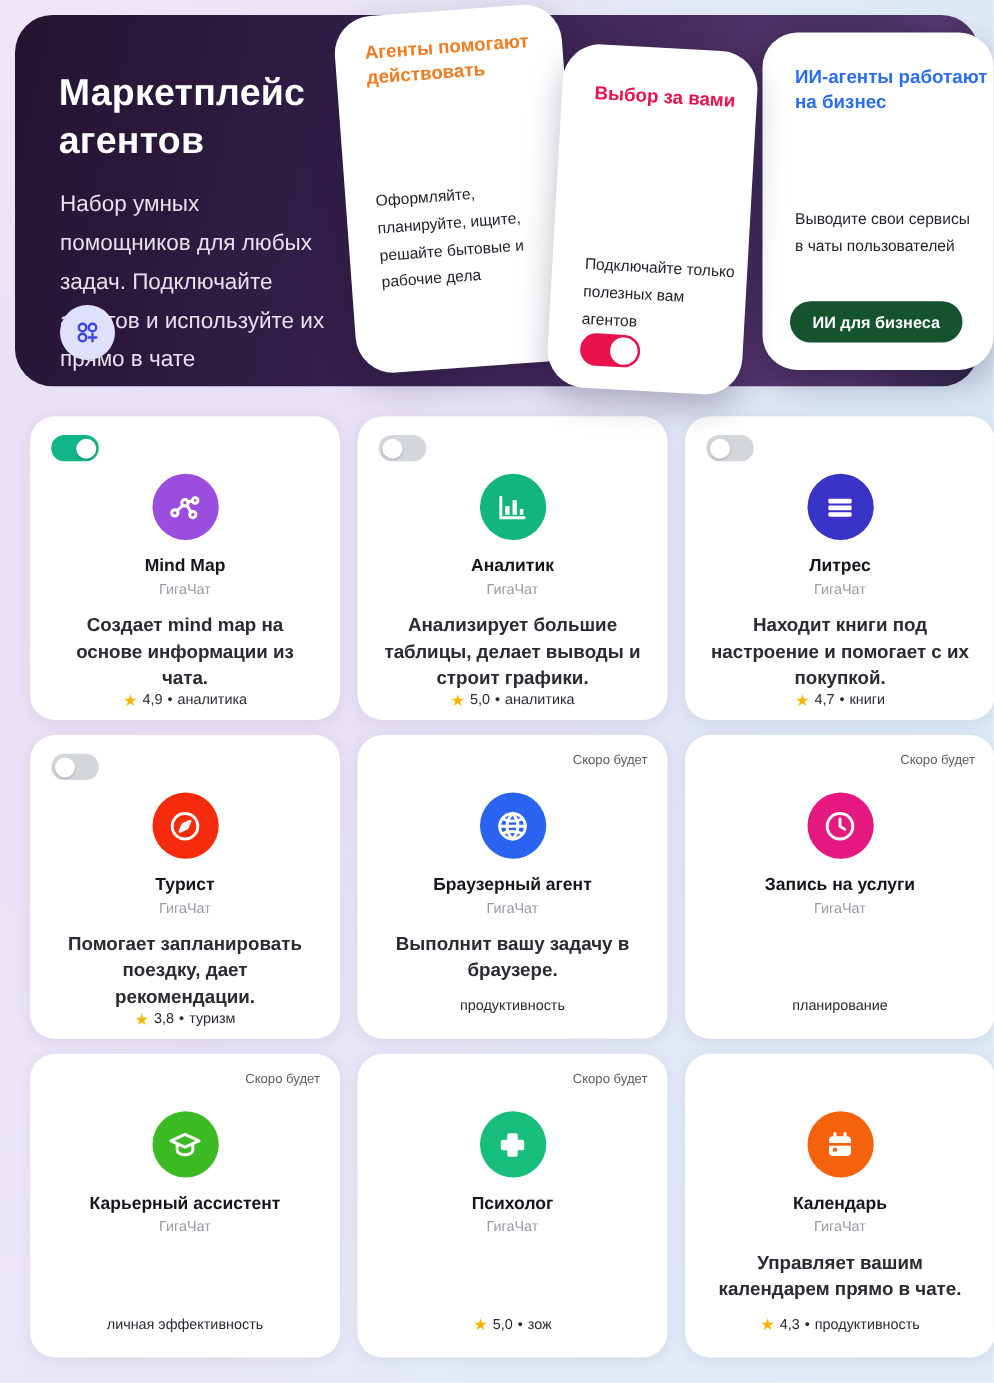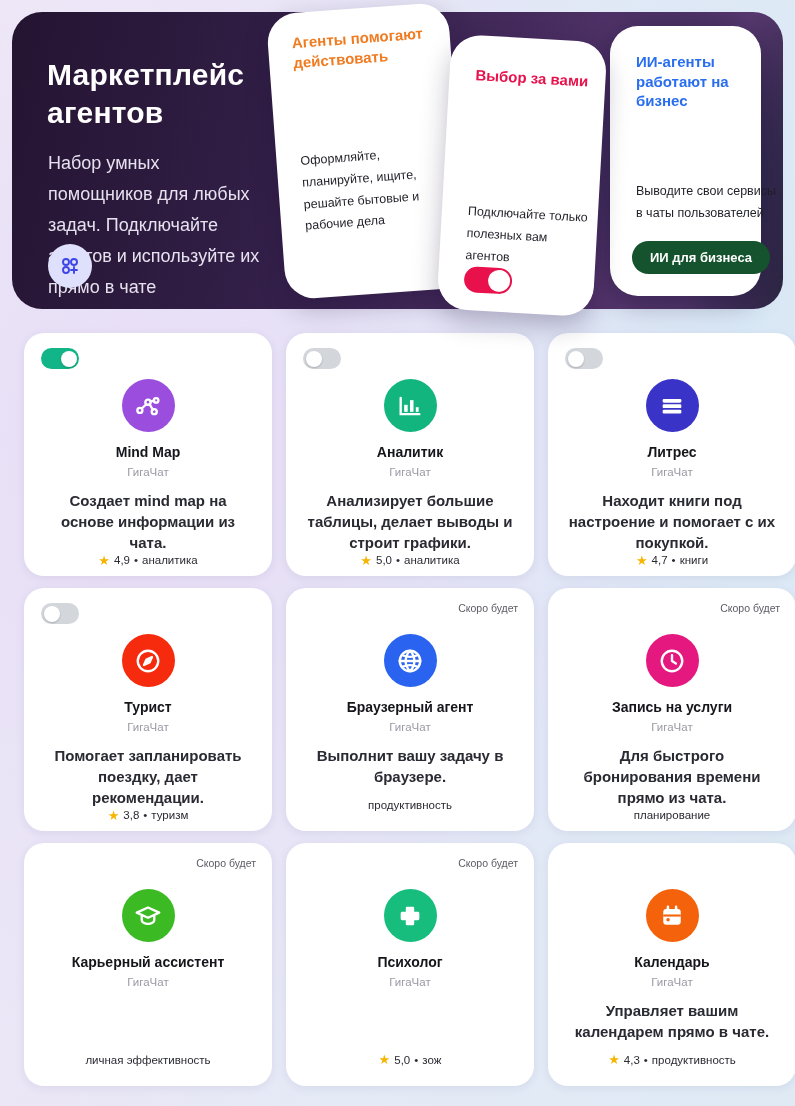--- a/index.html
+++ b/index.html
@@ -115,21 +115,21 @@
     top: 30px;
     width: 156px;
     height: 275px;
     transform: rotate(3.2deg);
     border-radius: 30px;
     z-index: 6;
   }
   .fc3 {
     left: 598px;
     top: 18px;
-    width: 151px;
+    width: 185px;
     height: 270px;
     border-radius: 28px;
     z-index: 4;
   }
 
   .fc-head {
     position: absolute;
     font-size: 15px;
     font-weight: 700;
     line-height: 1.3;
@@ -140,21 +140,21 @@
 
   .fc-body {
     position: absolute;
     font-size: 12.5px;
     line-height: 1.74;
     color: #1f1f28;
     font-weight: 400;
   }
   .fc1 .fc-body { left: 24px; top: 138px; width: 150px; }
   .fc2 .fc-body { left: 26px; top: 166px; width: 125px; }
-  .fc3 .fc-body { left: 26px; top: 155px; width: 140px; }
+  .fc3 .fc-body { left: 26px; top: 139px; width: 140px; }
 
   .fc-toggle {
     position: absolute;
     left: 26px;
     bottom: 18px;
     width: 48px;
     height: 26px;
     border-radius: 14px;
     background: #e8114b;
   }
@@ -437,21 +437,20 @@
       <div class="agent-card">
         <div class="soon">Скоро будет</div>
         <div class="avatar" style="background:#e4187f">
           <svg width="30" height="30" viewBox="0 0 24 24" fill="none" stroke="#fff" stroke-width="1.9" stroke-linecap="round" stroke-linejoin="round">
             <circle cx="12" cy="12" r="8.2"></circle>
             <path d="M12 7.4V12l3.1 2"></path>
           </svg>
         </div>
         <div class="card-title">Запись на услуги</div>
         <div class="card-vendor">ГигаЧат</div>
-        <div class="card-desc">Для быстрого бронирования времени прямо из чата.</div>
         <div class="card-meta">
           <span>планирование</span>
         </div>
       </div>
       <div class="agent-card">
         <div class="soon">Скоро будет</div>
         <div class="avatar" style="background:#3bba24">
           <svg width="30" height="30" viewBox="0 0 24 24" fill="none" stroke="#fff" stroke-width="1.9" stroke-linecap="round" stroke-linejoin="round">
             <path d="M12 5.2 21 9.3l-9 4.1-9-4.1 9-4.1Z"></path>
             <path d="M7 11.3v4.1c0 1.6 2.3 2.9 5 2.9s5-1.3 5-2.9v-4.1"></path>

